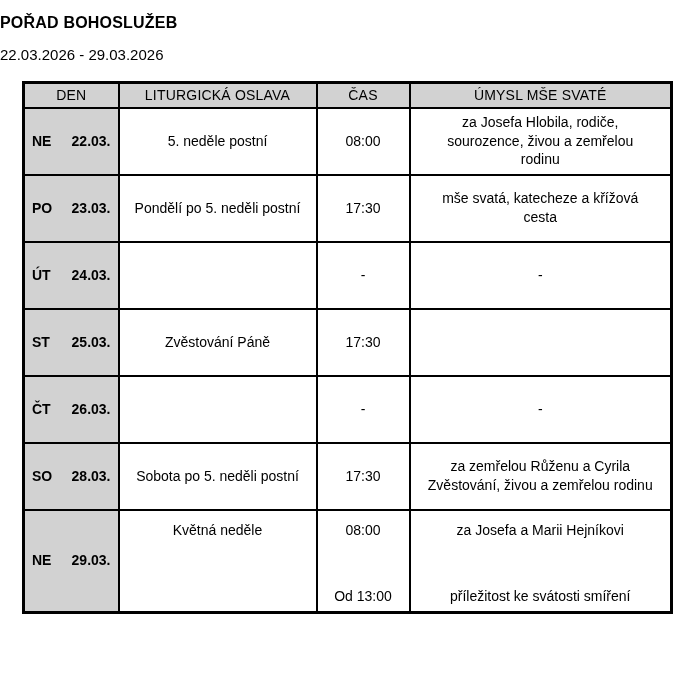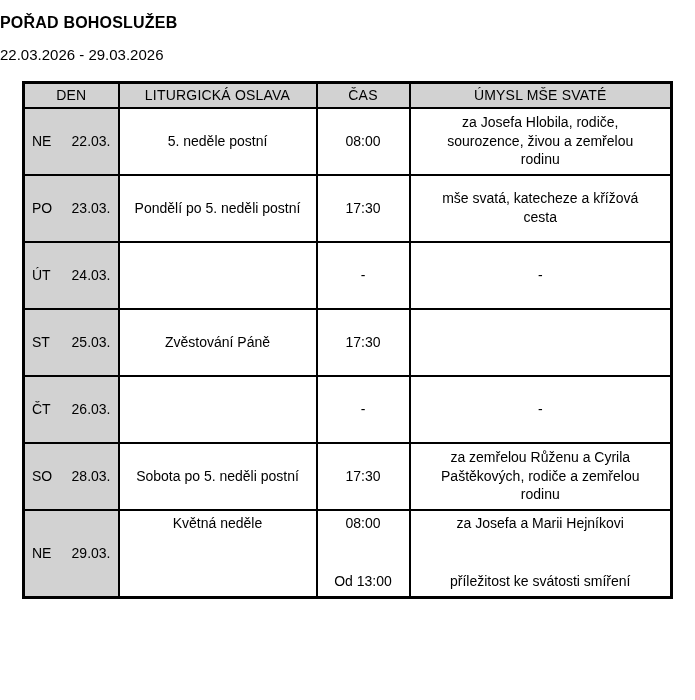--- a/index.html
+++ b/index.html
@@ -44,34 +44,34 @@
     overflow: hidden;
   }
   th {
     font-weight: normal;
     letter-spacing: 0.2px;
   }
   tr.head-row { height: 25px; }
   tr.body-row { height: 67px; }
   tr.last-row { height: 88px; }
   .gray-bg { background: #d2d2d2; }
-  td.day-cell { font-weight: normal; }
+  td.day-cell { font-weight: bold; }
   .day-wrap {
     display: flex;
     justify-content: space-between;
     align-items: center;
     padding: 0 7px;
   }
   td.cel-cell { padding: 16px 6px; }
   td.int-cell { padding: 0 16px; border-radius: 22px; }
   
   .dual {
     display: flex;
     flex-direction: column;
-    height: 84px;
+    height: 100px;
     gap: 32px;
   }
   .dual-top {
     flex: 1 1 auto;
     display: flex;
     align-items: center;
     justify-content: center;
     padding: 0 10px;
   }
   .dual-bottom {
@@ -172,21 +172,21 @@
 
       <tr class="body-row">
         <td class="gray-bg day-cell">
           <div class="day-wrap">
             <span>SO</span>
             <span>28.03.</span>
           </div>
         </td>
         <td class="cel-cell">Sobota po 5. neděli postní</td>
         <td>17:30</td>
-        <td class="int-cell">za zemřelou Růženu a Cyrila Paštěkových, rodiče a zemřelou rodinu</td>
+        <td class="int-cell">za zemřelou Růženu a Cyrila Zvěstování, živou a zemřelou rodinu</td>
       </tr>
 
       <tr class="last-row">
         <td class="gray-bg day-cell">
           <div class="day-wrap">
             <span>NE</span>
             <span>29.03.</span>
           </div>
         </td>
         <td>

